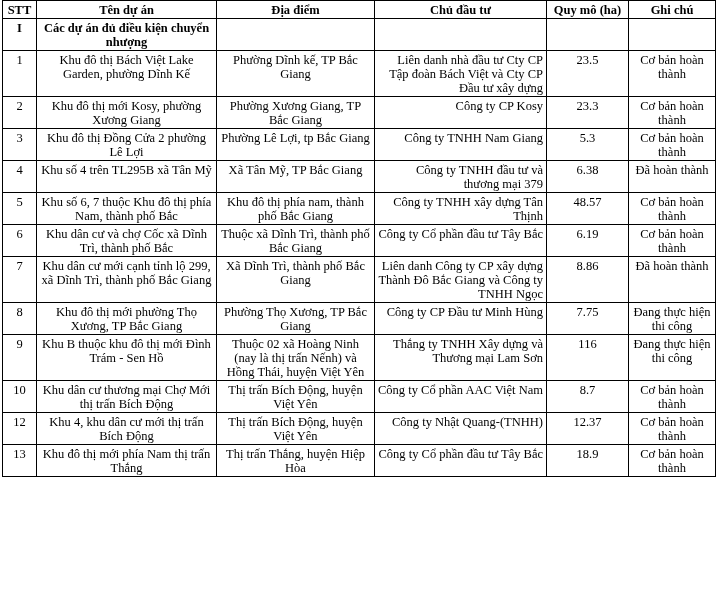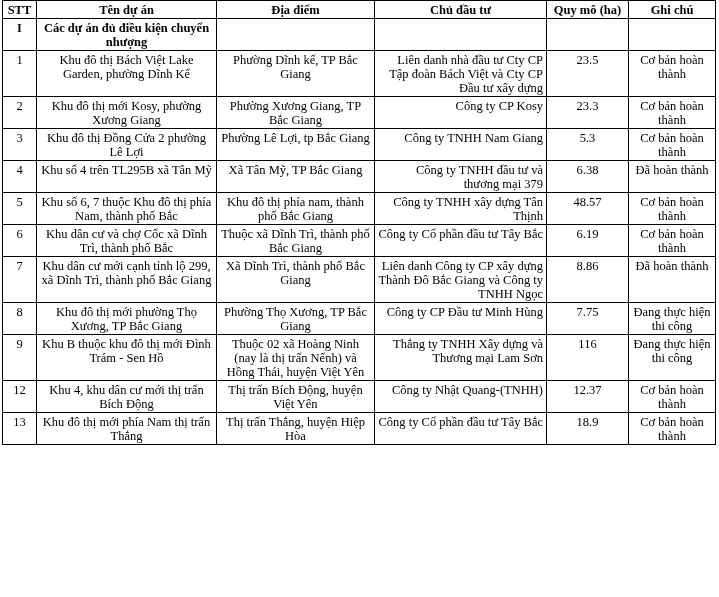--- a/index.html
+++ b/index.html
@@ -173,20 +173,28 @@
       </tr>
       <tr>
         <td class="stt">9</td>
         <td class="name">Khu B thuộc khu đô thị mới Đình Trám - Sen Hồ</td>
         <td class="place">Thuộc 02 xã Hoàng Ninh (nay là thị trấn Nếnh) và Hồng Thái, huyện Việt Yên</td>
         <td class="investor">Thắng ty TNHH Xây dựng và Thương mại Lam Sơn</td>
         <td class="scale">116</td>
         <td class="note">Đang thực hiện thi công</td>
       </tr>
       <tr>
+        <td class="stt">10</td>
+        <td class="name">Khu dân cư thương mại Chợ Mới thị trấn Bích Động</td>
+        <td class="place">Thị trấn Bích Động, huyện Việt Yên</td>
+        <td class="investor">Công ty Cổ phần AAC Việt Nam</td>
+        <td class="scale">8.7</td>
+        <td class="note">Cơ bản hoàn thành</td>
+      </tr>
+      <tr>
         <td class="stt">12</td>
         <td class="name">Khu 4, khu dân cư mới thị trấn Bích Động</td>
         <td class="place">Thị trấn Bích Động, huyện Việt Yên</td>
         <td class="investor">Công ty Nhật Quang-(TNHH)</td>
         <td class="scale">12.37</td>
         <td class="note">Cơ bản hoàn thành</td>
       </tr>
       <tr>
         <td class="stt">13</td>
         <td class="name">Khu đô thị mới phía Nam thị trấn Thắng</td>

